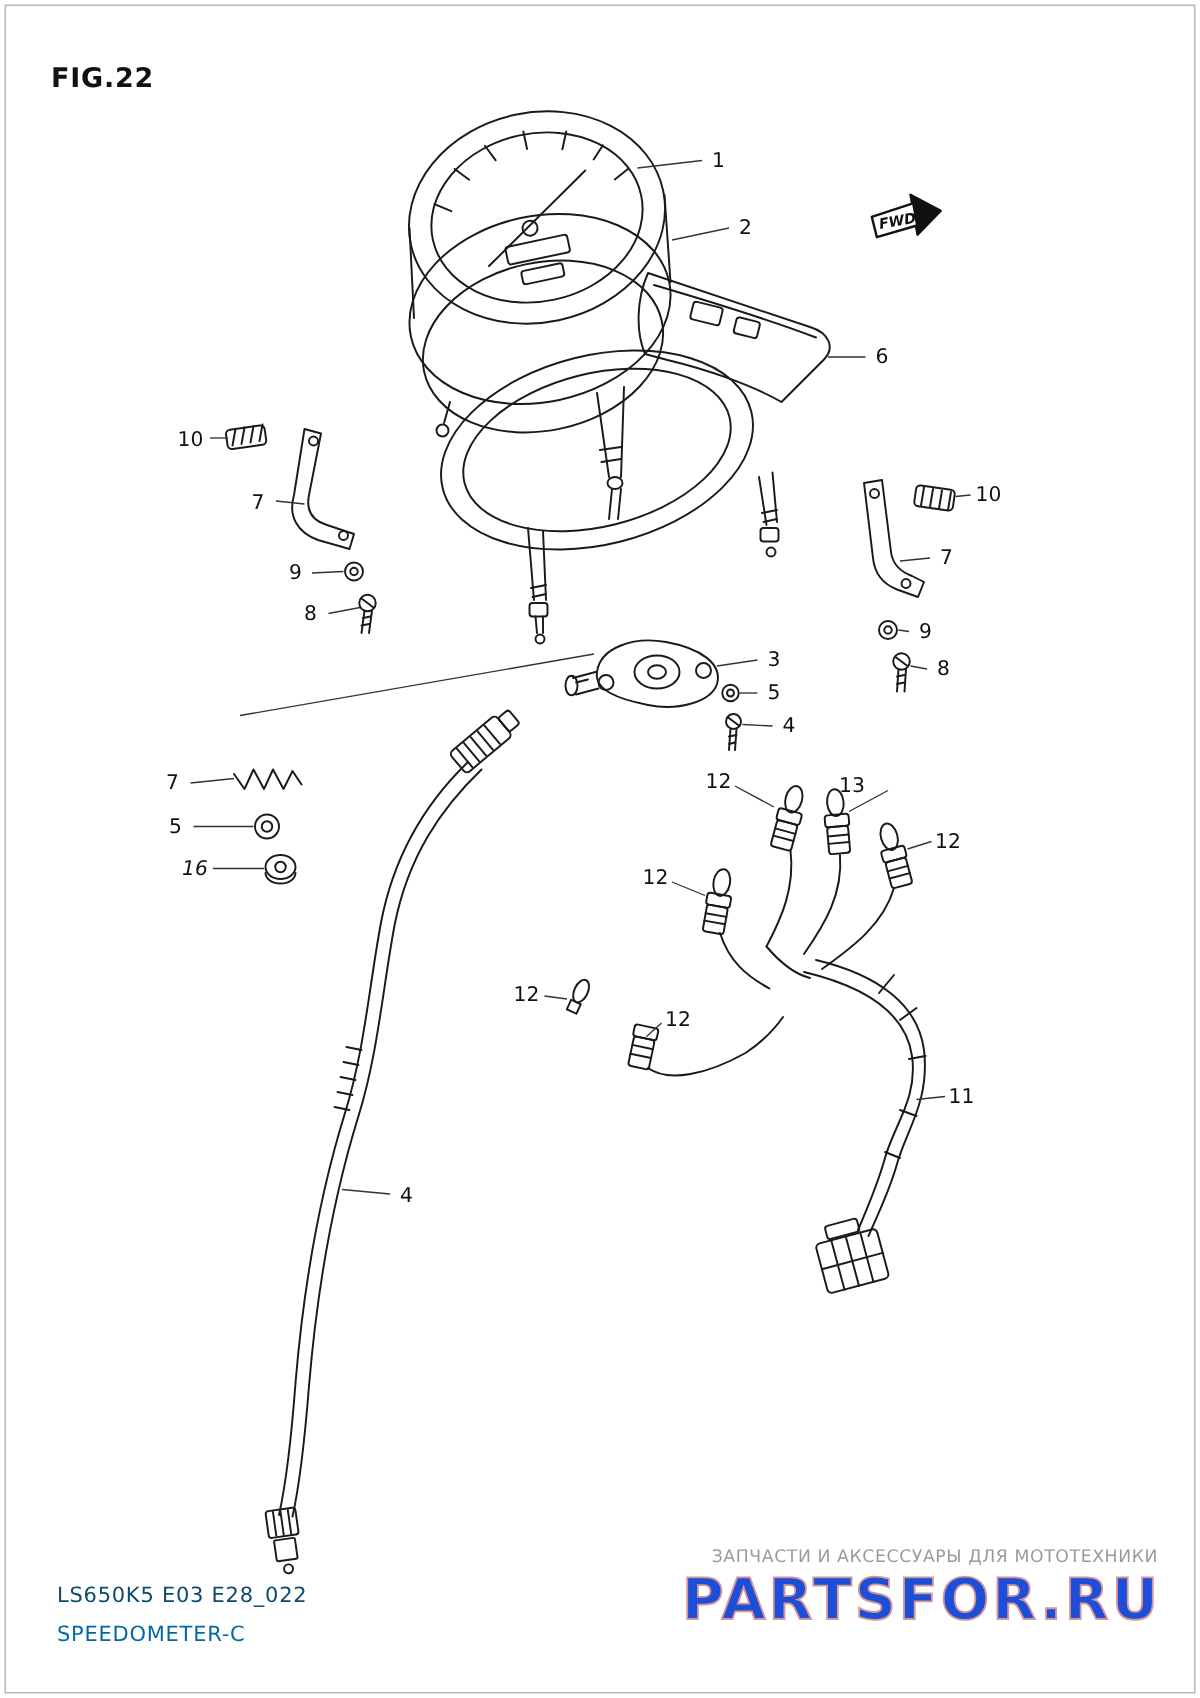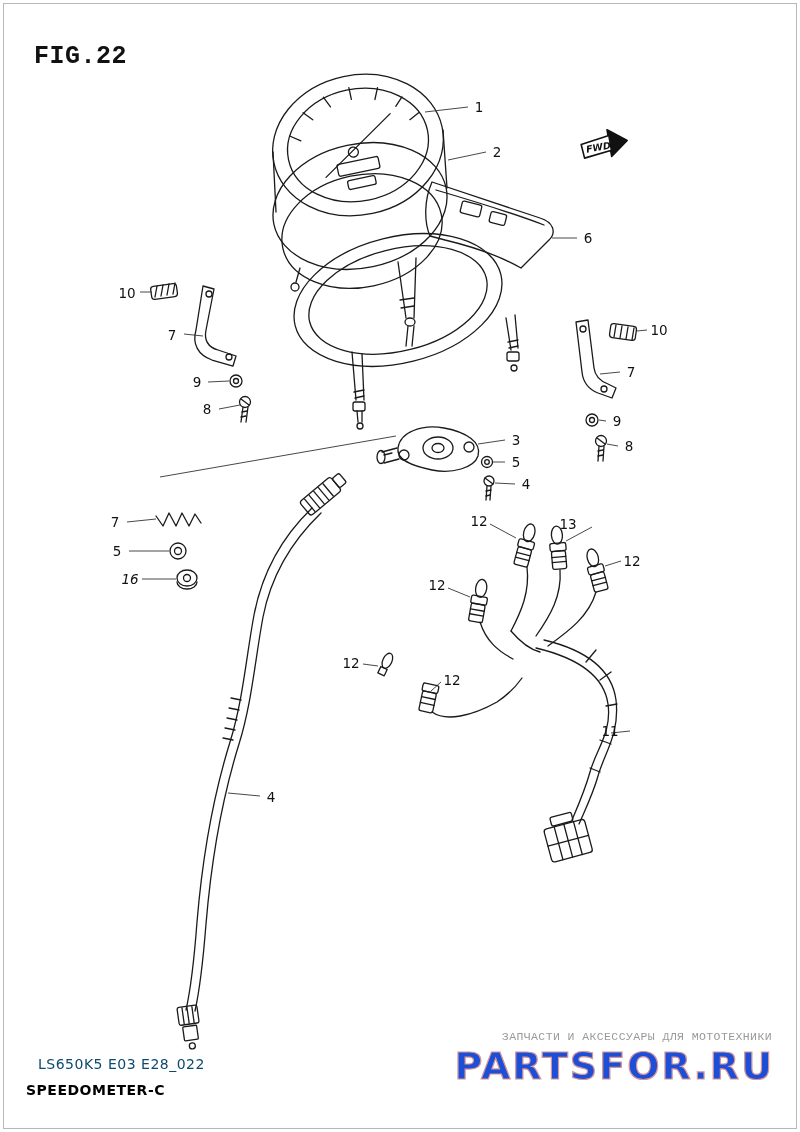--- a/index.html
+++ b/index.html
@@ -1,27 +1,27 @@
 <!DOCTYPE html>
 <html><head>
 <meta charset="utf-8">
 <style>
   html,body{margin:0;padding:0;}
   body{
     width:800px;height:1132px;position:relative;background:#ffffff;
     font-family:"DejaVu Sans",sans-serif;overflow:hidden;color:#111;
   }
   .page-border{position:absolute;inset:3px;border:1px solid #b8b8b8;pointer-events:none;}
-  .fig-label{position:absolute;left:34px;top:42px;font-size:25px;font-weight:bold;letter-spacing:.5px;font-family:Liberation Mono, monospace;}
+  .fig-label{position:absolute;left:34px;top:42px;font-size:18px;font-weight:bold;letter-spacing:.5px;}
   svg.diagram{position:absolute;left:0;top:0;}
   #callout-layer{position:absolute;inset:0;pointer-events:none;}
   .callout{position:absolute;transform:translate(-50%,-50%);font-size:13.5px;color:#111;}
   .footer-code{position:absolute;left:38px;top:1056px;font-size:14px;letter-spacing:.5px;color:#0c4a6e;}
-  .footer-title{position:absolute;left:26px;top:1082px;font-size:14px;letter-spacing:.5px;color:#000000;font-weight:bold;}
-  .wm-tagline{position:absolute;right:28px;top:1030px;font-size:11.5px;color:#9a9a9a;letter-spacing:.4px;font-family:Liberation Mono, monospace;}
+  .footer-title{position:absolute;left:38px;top:1082px;font-size:14px;letter-spacing:.5px;color:#0369a1;}
+  .wm-tagline{position:absolute;right:28px;top:1030px;font-size:11.5px;color:#9a9a9a;letter-spacing:.4px;}
   .wm-brand{
     position:absolute;right:26px;top:1044px;font-size:38px;font-weight:bold;
     color:#1d4ed8;letter-spacing:2px;-webkit-text-stroke:1.2px #d89595;
   }
 </style>
 </head>
 <body>
 
 <div class="page-border"></div>
 
@@ -328,21 +328,21 @@
     <span class="callout" style="left: 526px; top: 484px;">4</span>
     <span class="callout" style="left: 115px; top: 522px;">7</span>
     <span class="callout" style="left: 117px; top: 551px;">5</span>
     <span class="callout" style="left: 130px; top: 579px; font-style: italic;">16</span>
     <span class="callout" style="left: 479px; top: 521px;">12</span>
     <span class="callout" style="left: 568px; top: 524px;">13</span>
     <span class="callout" style="left: 632px; top: 561px;">12</span>
     <span class="callout" style="left: 437px; top: 585px;">12</span>
     <span class="callout" style="left: 351px; top: 663px;">12</span>
     <span class="callout" style="left: 452px; top: 680px;">12</span>
-    <span class="callout" style="left: 610px; top: 731px; text-align: right;">11</span>
+    <span class="callout" style="left: 641px; top: 731px; text-align: right;">11</span>
     <span class="callout" style="left: 271px; top: 797px;">4</span>
   </div>
 
 <div class="footer-code">LS650K5 E03 E28_022</div>
 <div class="footer-title">SPEEDOMETER-C</div>
 
 <div class="wm-tagline">ЗАПЧАСТИ И АКСЕССУАРЫ ДЛЯ МОТОТЕХНИКИ</div>
 <div class="wm-brand">PARTSFOR.RU</div>
 
 </body></html>

